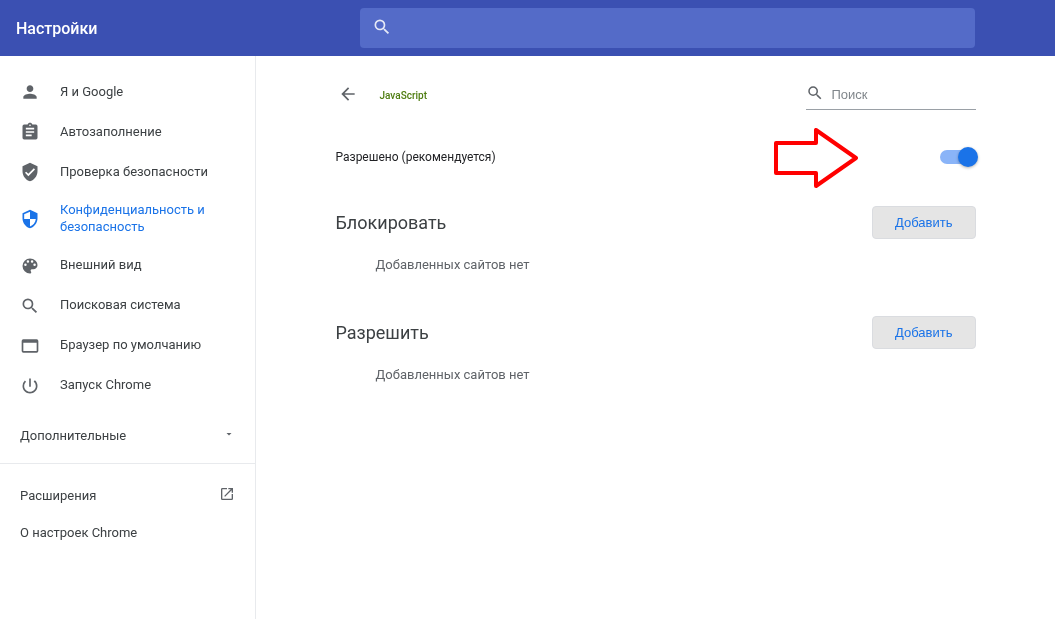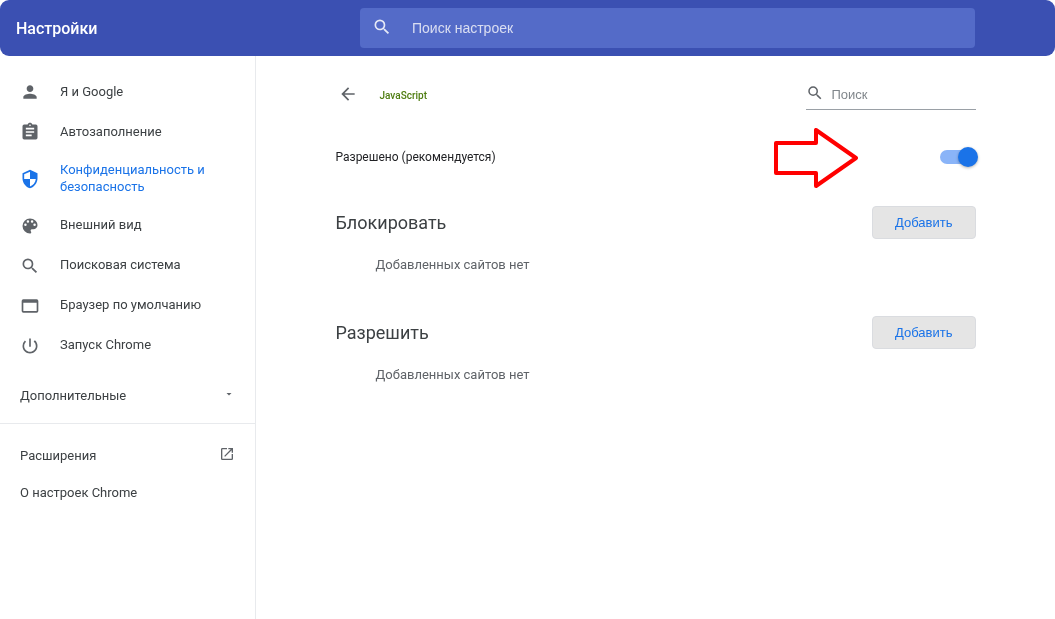--- a/index.html
+++ b/index.html
@@ -3,21 +3,20 @@
   <meta charset="utf-8">
   <style>
     * { margin: 0; padding: 0; box-sizing: border-box; }
     body { font-family: Roboto, Arial, sans-serif; font-size: 13px; color: #202124; background: #fff; }
 
     .header {
       height: 56px;
       background: #3b50b2;
       display: flex;
       align-items: center;
-      border-radius: 9px;
     }
     .header-title {
       color: #fff;
       font-size: 16px;
       font-weight: 500;
       padding-left: 16px;
       width: 260px;
     }
     .search-container {
       flex: 1;
@@ -189,21 +188,20 @@
 <body>
 
 <div class="header">
   <div class="header-title">Настройки</div>
   <div class="search-container">
     <span>
       <svg width="20" height="20" viewBox="0 0 24 24">
           <path d="M15.5 14h-.79l-.28-.27A6.471 6.471 0 0016 9.5 6.5 6.5 0 109.5 16c1.61 0 3.09-.59 4.23-1.57l.27.28v.79l5 4.99L20.49 19l-4.99-5zm-6 0C7.01 14 5 11.99 5 9.5S7.01 5 9.5 5 14 7.01 14 9.5 11.99 14 9.5 14z"></path>
         </svg>
     </span>
-    <input class="search-input" placeholder="Поиск настроек" style="">
   </div>
 </div>
 
 <div class="layout">
   <div class="sidebar">
 
     <div class="sidebar-item">
       <span class="icon-wrap">
         <svg width="20" height="20" viewBox="0 0 24 24">
             <path d="M12 12c2.21 0 4-1.79 4-4s-1.79-4-4-4-4 1.79-4 4 1.79 4 4 4zm0 2c-2.67 0-8 1.34-8 4v2h16v-2c0-2.66-5.33-4-8-4z"></path>
@@ -214,20 +212,28 @@
 
     <div class="sidebar-item">
       <span class="icon-wrap">
         <svg width="20" height="20" viewBox="0 0 24 24">
             <path d="M19 3h-4.18C14.4 1.84 13.3 1 12 1s-2.4.84-2.82 2H5a2 2 0 00-2 2v14a2 2 0 002 2h14a2 2 0 002-2V5a2 2 0 00-2-2zm-7 0a1 1 0 110 2 1 1 0 010-2zm2 14H7v-2h7v2zm3-4H7v-2h10v2zm0-4H7V7h10v2z"></path>
           </svg>
       </span>
       <span class="label">Автозаполнение</span>
     </div>
 
+    <div class="sidebar-item">
+      <span class="icon-wrap">
+        <svg width="20" height="20" viewBox="0 0 24 24">
+            <path d="M12 1L3 5v6c0 5.55 3.84 10.74 9 12 5.16-1.26 9-6.45 9-12V5l-9-4zm-2 16l-4-4 1.41-1.41L10 14.17l6.59-6.59L18 9l-8 8z"></path>
+          </svg>
+      </span>
+      <span class="label">Проверка безопасности</span>
+    </div>
 
     <div class="sidebar-item active">
       <span class="icon-wrap">
         <svg width="20" height="20" viewBox="0 0 24 24">
             <path d="M12 1L3 5v6c0 5.55 3.84 10.74 9 12 5.16-1.26 9-6.45 9-12V5l-9-4zm0 10.99h7c-.53 4.12-3.28 7.79-7 8.94V12H5V6.3l7-3.11v8.8z"></path>
           </svg>
       </span>
       <span class="label">Конфиденциальность и безопасность</span>
     </div>
 

